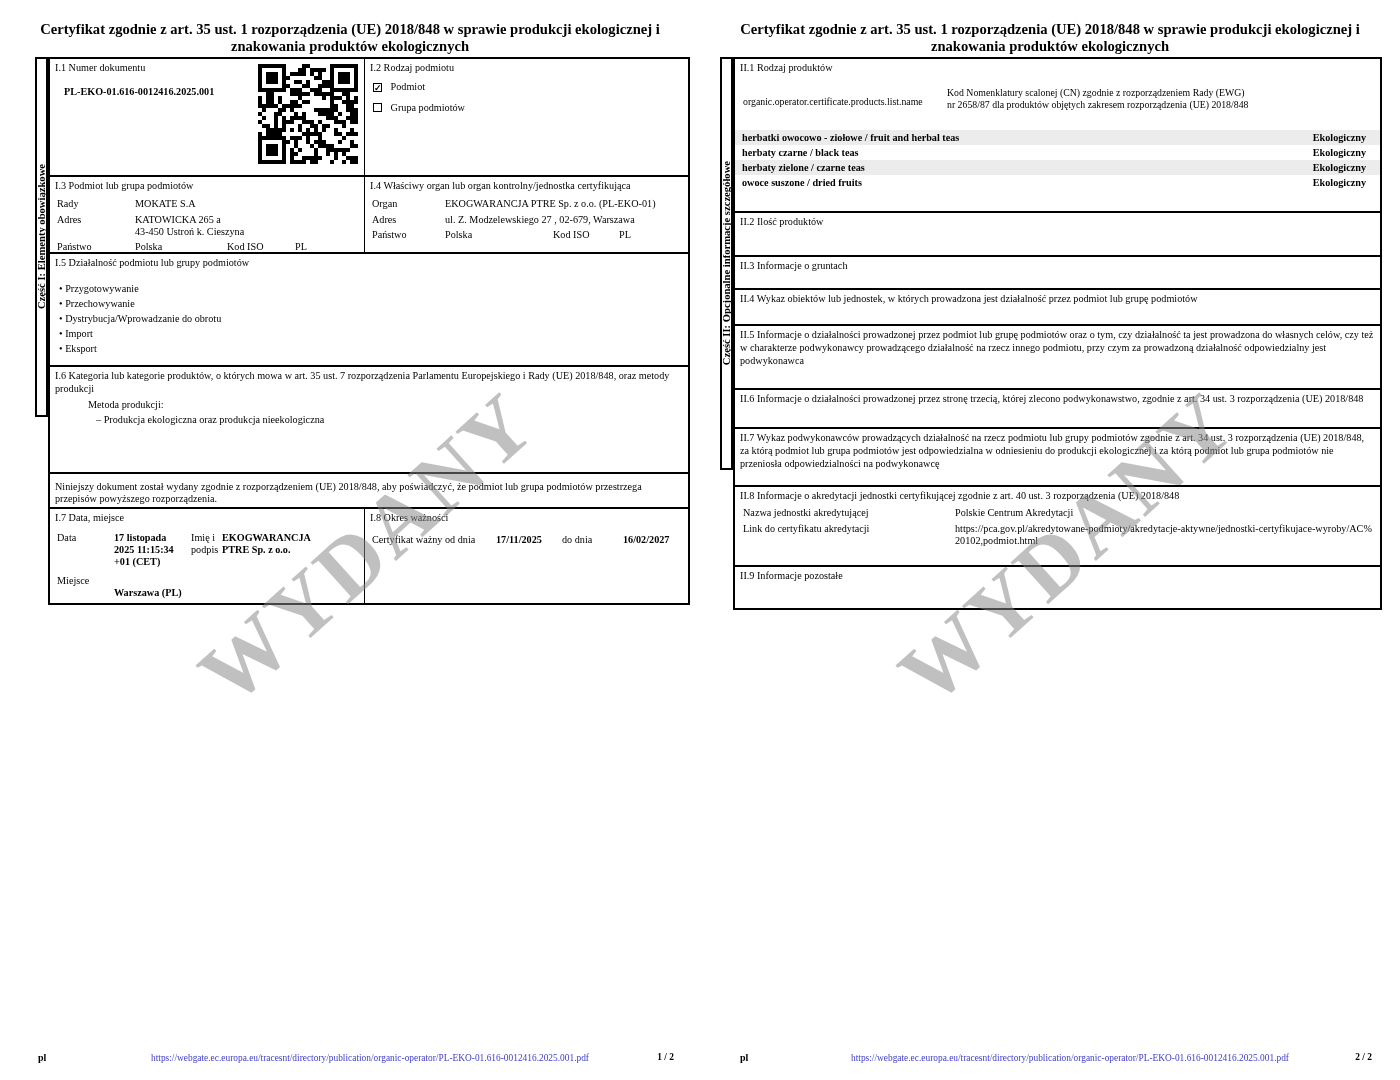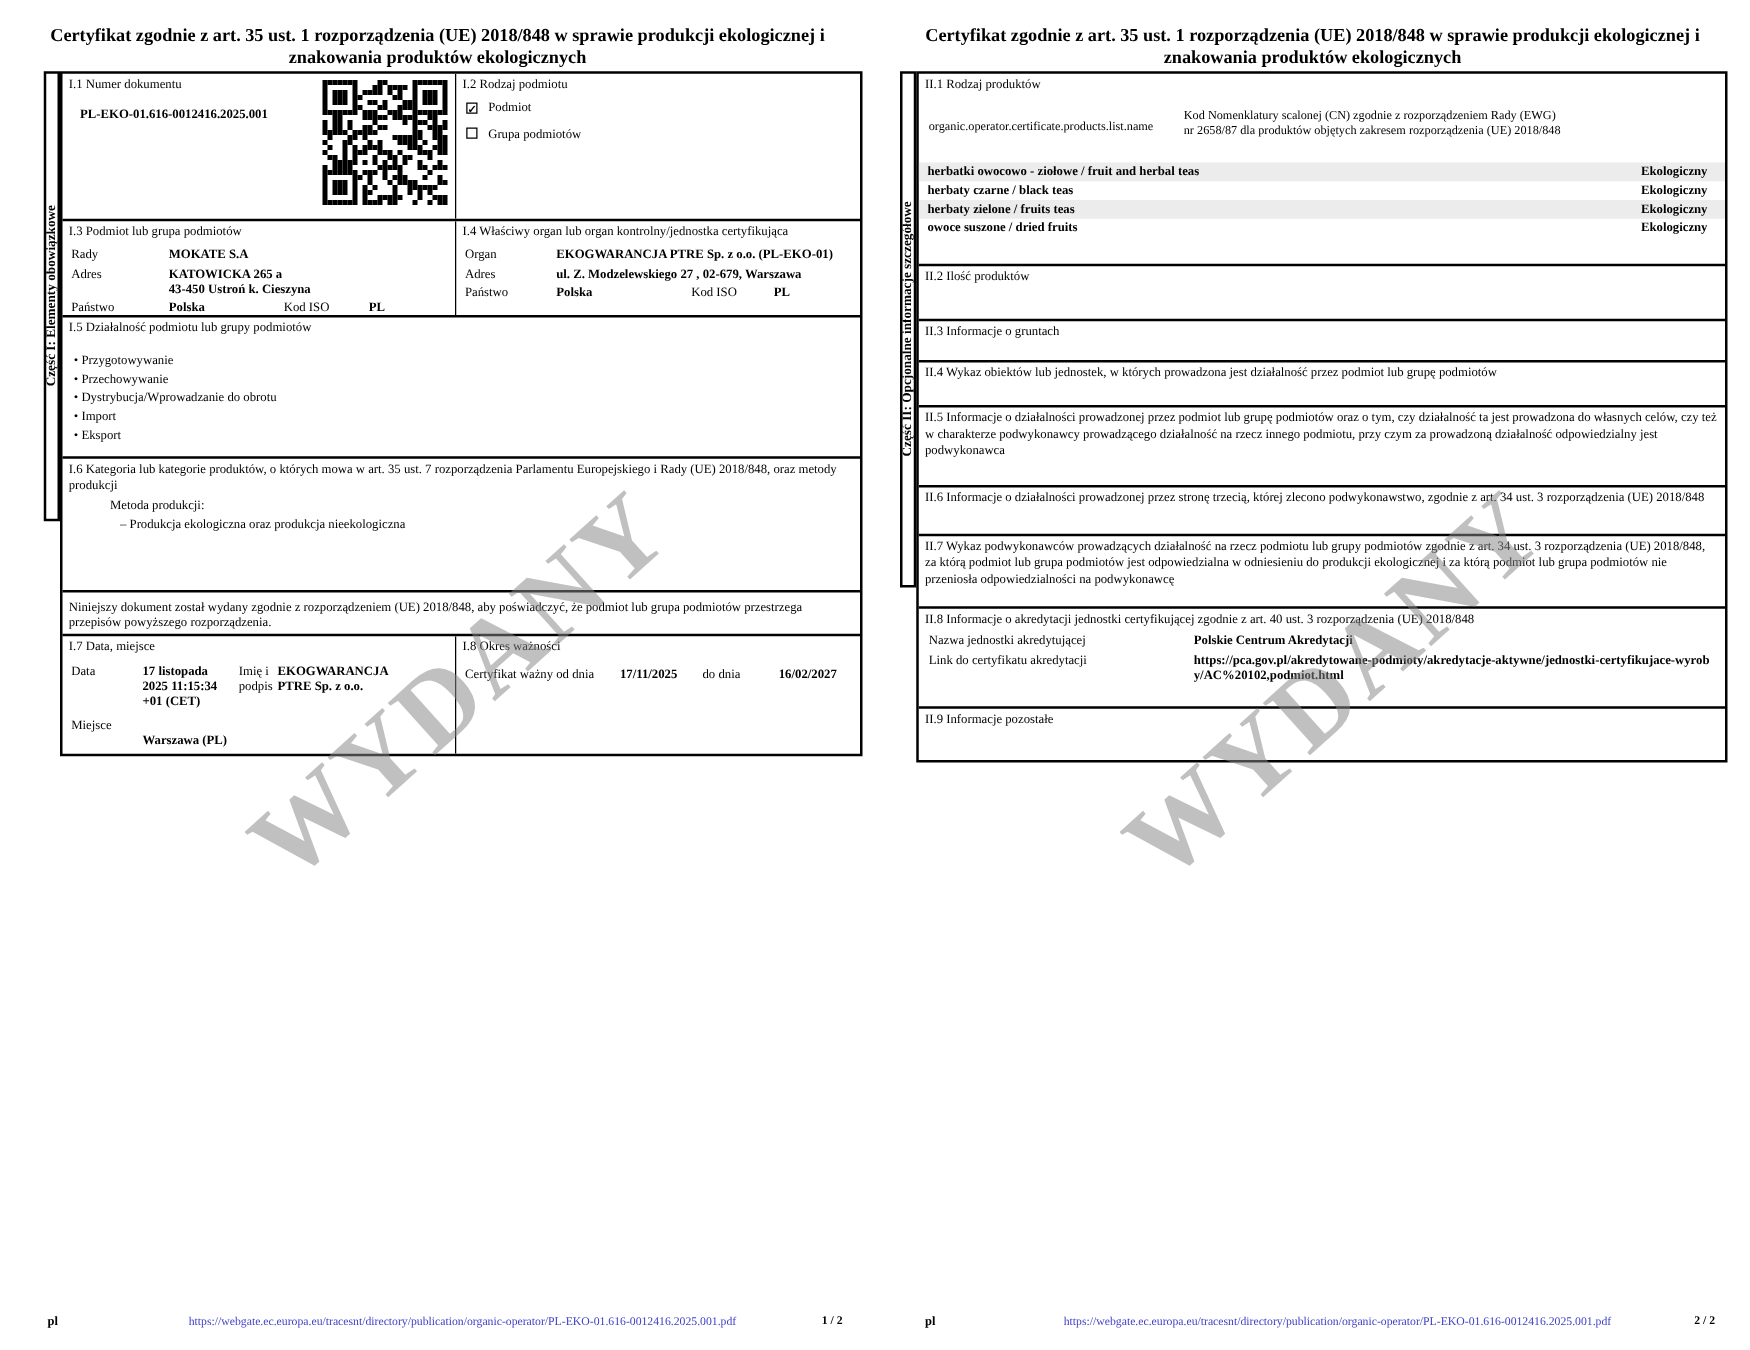--- a/index.html
+++ b/index.html
@@ -14,21 +14,21 @@
   .sec{position:relative;border-top:2px solid #000;overflow:hidden;flex:0 0 auto}
   .sec.first{border-top:none}
   .sec.grow{flex:1 1 auto}
   .lbl{font-size:10.2px;padding:3px 5px 0 5px;line-height:1.25}
   .cells{display:flex;height:100%}
   .cl{width:315px;border-right:1.5px solid #000;position:relative;flex:0 0 auto}
   .cr{flex:1;position:relative}
   .b{font-weight:bold}
   .kvrow{display:flex;font-size:10.2px;line-height:1.25;padding-left:7px;margin-top:3px}
   .k{flex:0 0 auto}
-  .v{font-weight:bold}
+  .v{font-weight:normal}
   .docnum{position:absolute;left:14px;top:27px;font-size:10.2px;font-weight:bold}
   .qr{position:absolute;left:208px;top:5px;width:100px;height:100px;background:#fff}
   .qr i{position:absolute;width:4px;height:4px;background:#000}
   .cbrow{position:absolute;left:8px;font-size:10.2px}
   .cb{display:inline-block;width:9px;height:9px;border:1.2px solid #000;font-size:9px;line-height:8px;text-align:center;margin-right:6px;vertical-align:-1px;font-weight:bold}
   .list{font-size:10.2px;padding-left:9px;margin-top:11px}
   .list div{line-height:15px}
   .list div::before{content:"• "}
   .bullet{font-size:10.2px;padding-left:9px;margin-top:4px;line-height:1.3}
   .bullet::before{content:"• "}
@@ -522,21 +522,21 @@
       <div class="prods">
         <div class="prow shade">
           <span class="pname">herbatki owocowo - ziołowe /  fruit and herbal teas</span>
           <span>Ekologiczny</span>
         </div>
         <div class="prow">
           <span class="pname">herbaty czarne / black teas</span>
           <span>Ekologiczny</span>
         </div>
         <div class="prow shade">
-          <span class="pname">herbaty zielone / fruits teas</span>
+          <span class="pname">herbaty zielone / czarne teas</span>
           <span>Ekologiczny</span>
         </div>
         <div class="prow">
           <span class="pname">owoce suszone / dried fruits</span>
           <span>Ekologiczny</span>
         </div>
       </div>
     </div>
 
     <div class="sec" style="height:44px">

